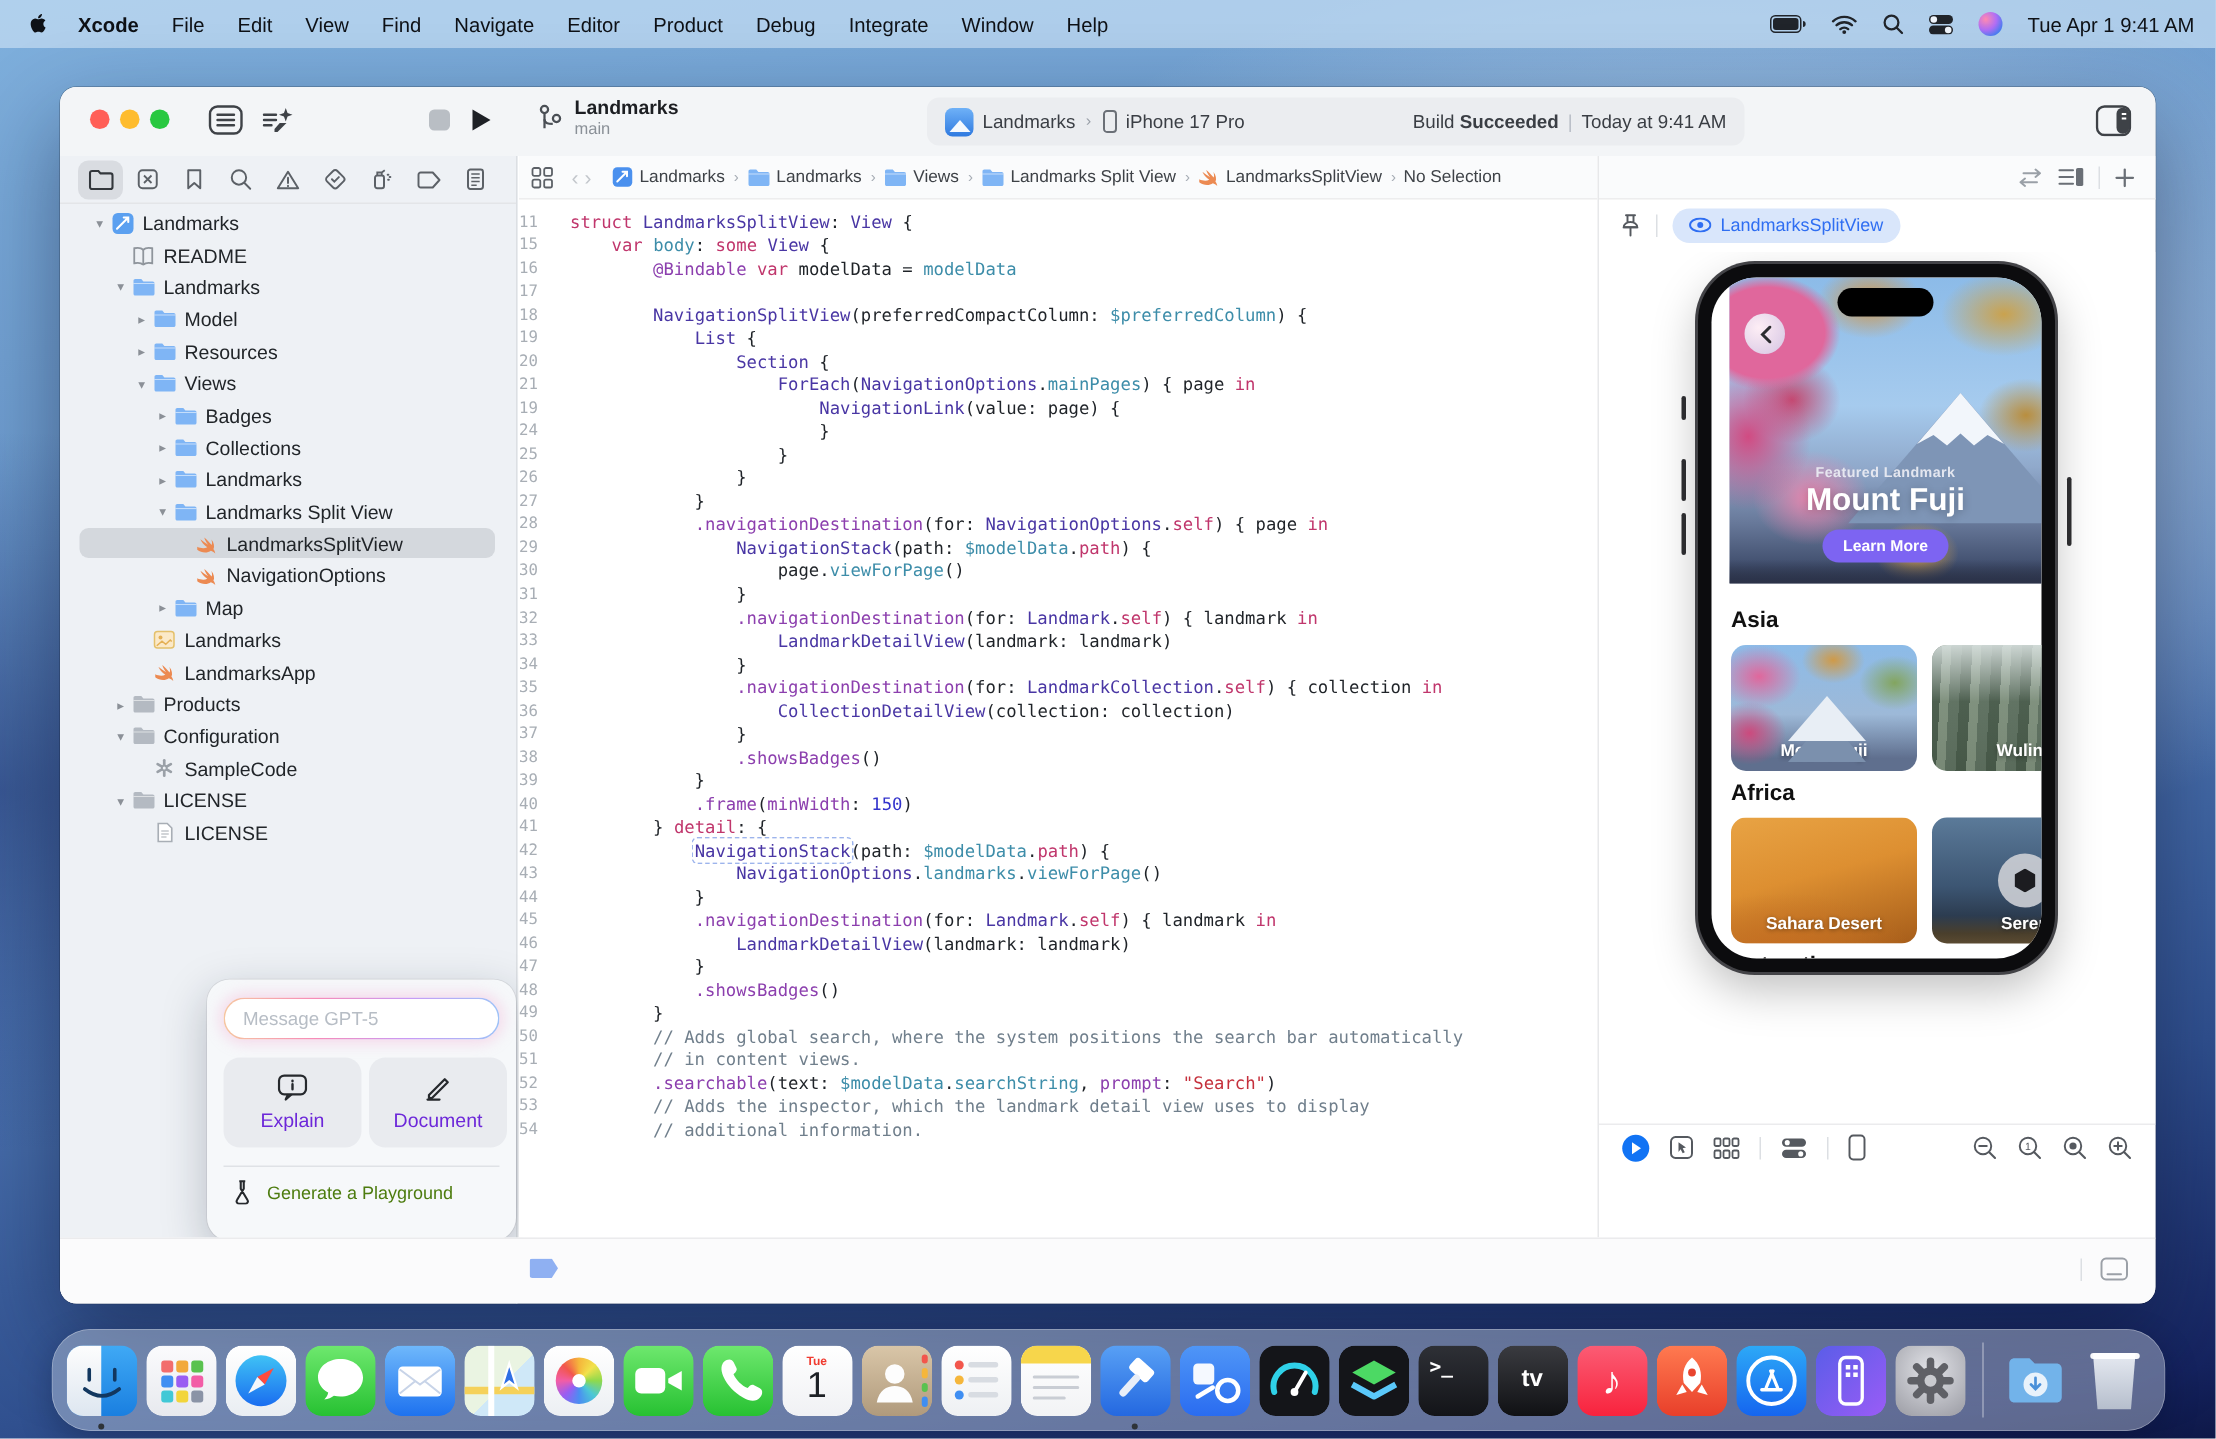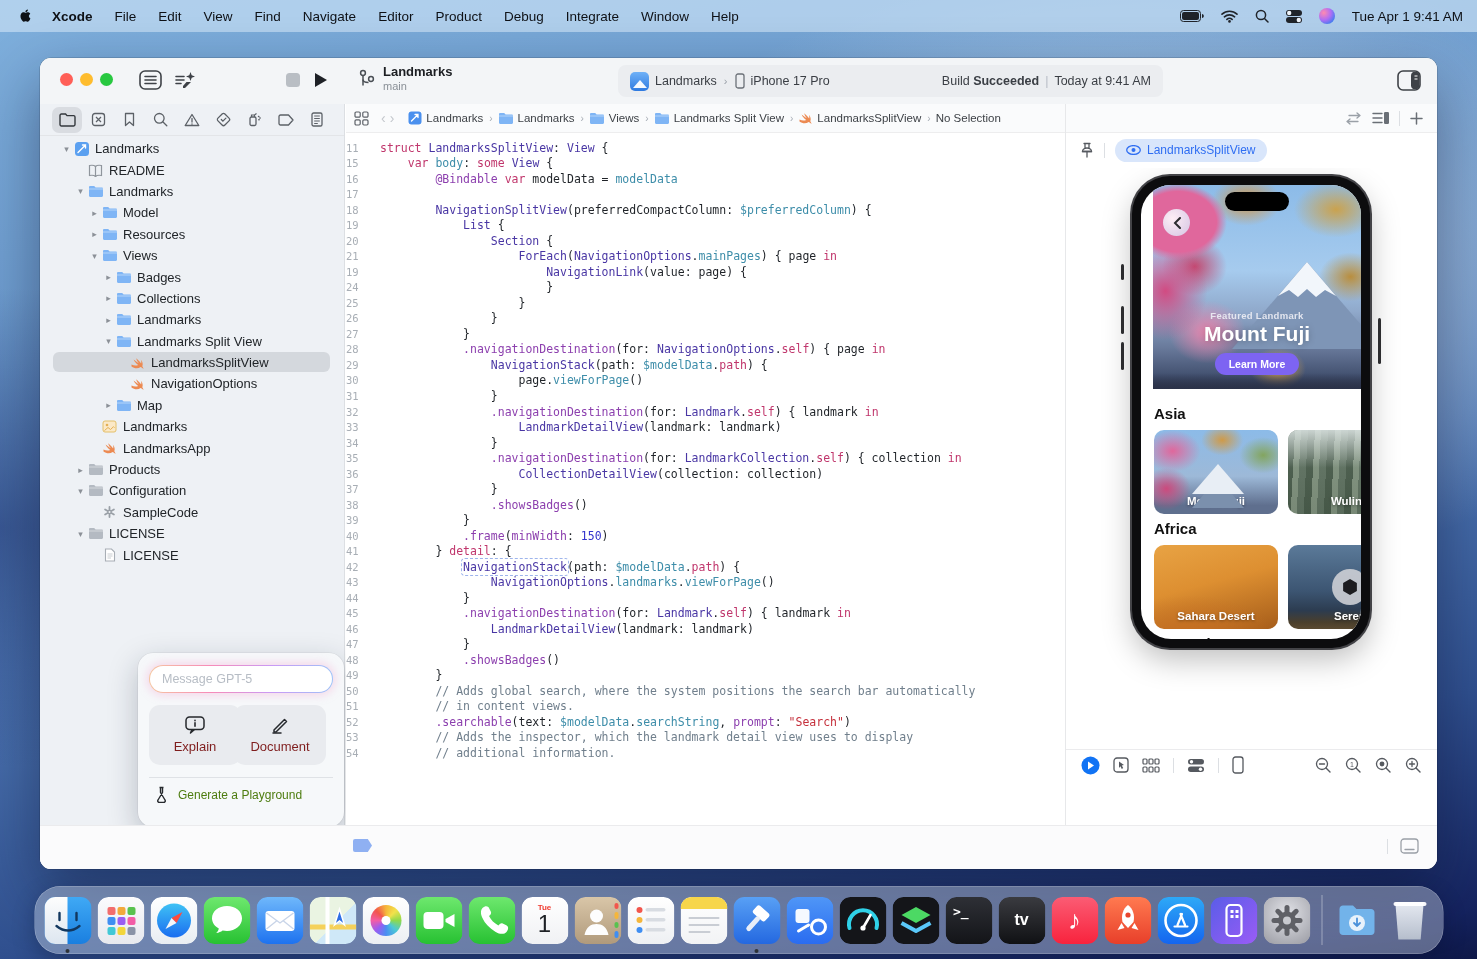--- a/index.html
+++ b/index.html
@@ -59,22 +59,22 @@
   
   #assistant { position:absolute; left:98px; top:549px; width:206px; height:174px; background:#f6f8fa; border-radius:15px;
     box-shadow:0 10px 30px rgba(20,30,50,.25), 0 0 0 .5px rgba(0,0,0,.08); }
   #gpt-input { position:absolute; left:11px; top:12px; width:184px; height:28px; border-radius:14px; font-size:12.5px; padding:0 12px;
     border:1.5px solid transparent; outline:none; color:#3a3e44;
     background:linear-gradient(#ffffff,#ffffff) padding-box,
                linear-gradient(90deg,#f6c6a0,#f78bb8,#c99af5,#9ec2f7) border-box;
     box-shadow:0 0 10px 2px rgba(244,150,200,.35); font-family:"Liberation Sans",sans-serif; }
   #gpt-input::placeholder { color:#b7bdc5; }
   .asst-btn { position:absolute; top:52px; width:92px; height:60px; background:#e9ebef; border-radius:11px;
-    display:flex; flex-direction:column; align-items:center; justify-content:center; gap:5px; font-size:13px; color:#7f1d1d; }
-  #btn-explain { left:11px; } #btn-document { left:96px; }
+    display:flex; flex-direction:column; align-items:center; justify-content:center; gap:5px; font-size:13px; color:#6d28d9; }
+  #btn-explain { left:11px; } #btn-document { left:108px; }
   #asst-div { position:absolute; left:11px; right:11px; top:124px; height:1px; background:#dfe2e6; }
   #gen-row { position:absolute; left:16px; top:133px; display:flex; align-items:center; gap:9px; font-size:12px; color:#4d7c0f; }
 
   
   #filterbar { position:absolute; left:0; bottom:0; right:0; height:42px; display:flex; align-items:center; padding:0 12px; gap:9px; }
   #filter-pill { flex:1; height:26px; background:#f5f6f8; border:1px solid #dfe2e6; border-radius:13px; display:flex; align-items:center; padding:0 8px; gap:6px; }
   #filter-input { border:none; outline:none; background:transparent; flex:1; font-size:12.5px; color:#3a3e44; }
   #filter-input::placeholder { color:#94999f; }
 
   

